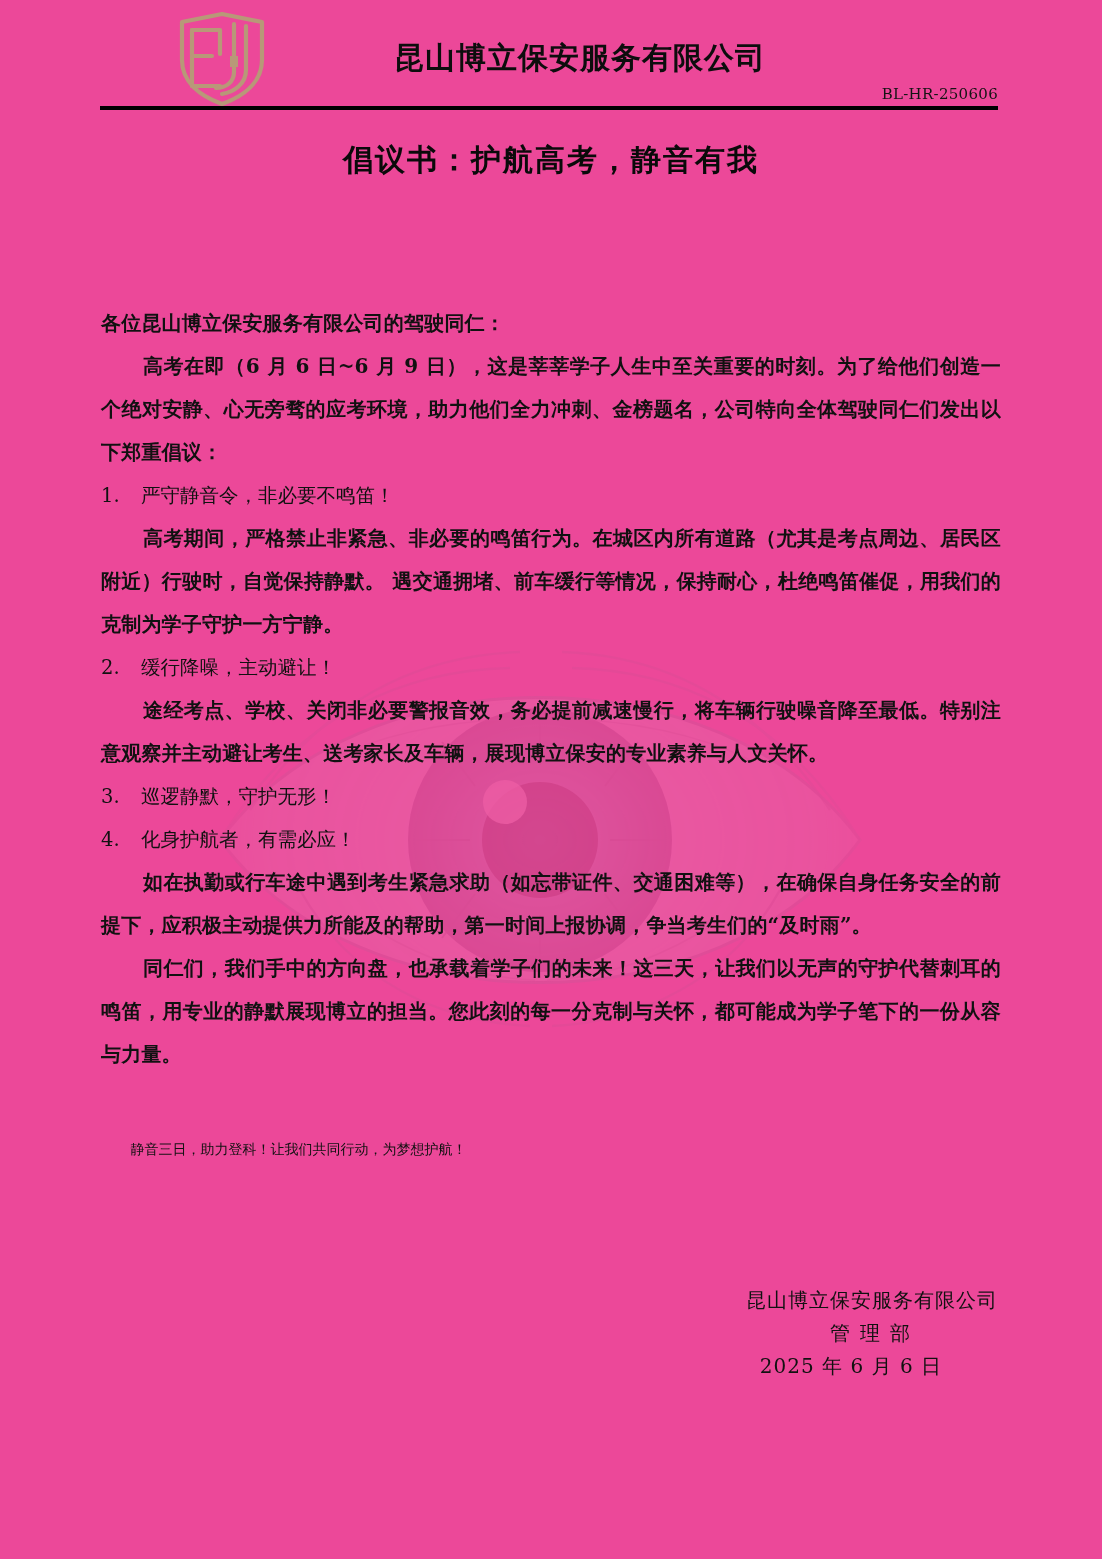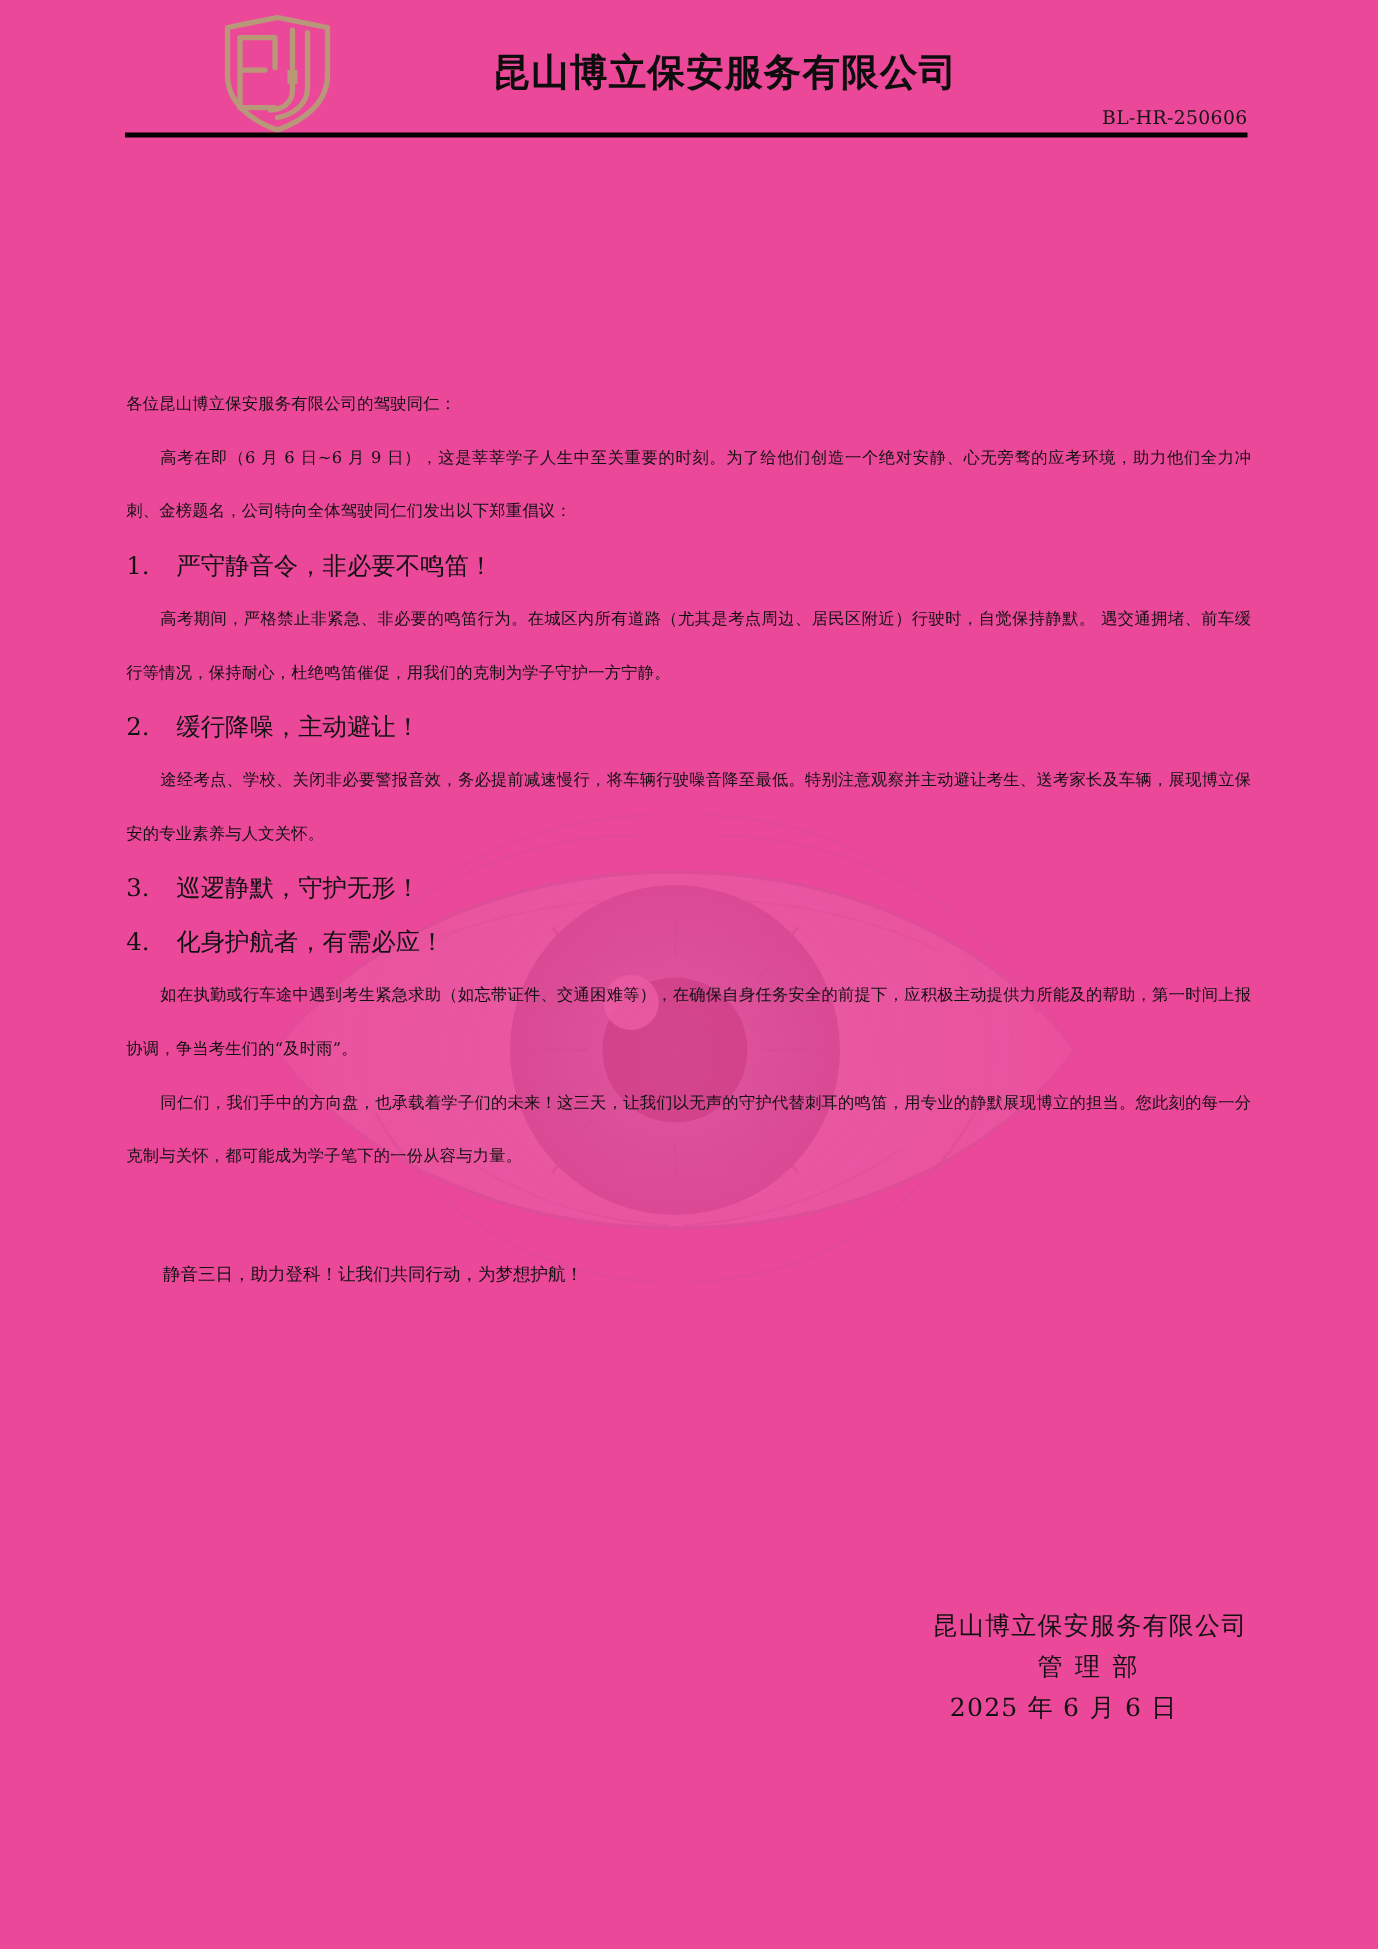--- a/index.html
+++ b/index.html
@@ -112,27 +112,28 @@
   
   .body-area {
     position: absolute;
     left: 101px;
     top: 302px;
     width: 900px;
     z-index: 2;
   }
   .para {
     font-family: "DejaVu Serif", "Liberation Serif", serif;
-    font-size: 13px;
+    font-size: 20px;
     line-height: 43px;
     color: #111111;
     text-align: justify;
     text-justify: inter-ideograph;
     margin: 0;
     letter-spacing: 0.2px;
+    font-weight: bold;
   }
   .para.indent { text-indent: 2.1em; }
   .para.salutation { text-indent: 0; }
   .list-item {
     font-family: "DejaVu Serif", "Liberation Serif", serif;
     font-size: 19.5px;
     line-height: 43px;
     color: #111111;
     margin: 0;
     display: flex;
@@ -256,20 +257,21 @@
           <path d="M78 18 L78 62 C78 76 66 84 54 86"></path>
         </g>
         <rect x="62" y="48" width="8" height="11" fill="#b89878"></rect>
       </svg>
     </div>
     <div class="company-name">昆山博立保安服务有限公司</div>
     <div class="doc-number">BL-HR-250606</div>
     <div class="header-rule"></div>
   </div>
 
+  <div class="title-main">倡议书：护航高考，静音有我</div>
 
   <div class="body-area">
     <p class="para salutation">各位昆山博立保安服务有限公司的驾驶同仁：</p>
     <p class="para indent">高考在即（6 月 6 日~6 月 9 日），这是莘莘学子人生中至关重要的时刻。为了给他们创造一个绝对安静、心无旁骛的应考环境，助力他们全力冲刺、金榜题名，公司特向全体驾驶同仁们发出以下郑重倡议：</p>
 
     <div class="list-item">
       <span class="list-num">1.</span>
       <span class="list-text">严守静音令，非必要不鸣笛！</span>
     </div>
     <p class="para indent">高考期间，严格禁止非紧急、非必要的鸣笛行为。在城区内所有道路（尤其是考点周边、居民区附近）行驶时，自觉保持静默。 遇交通拥堵、前车缓行等情况，保持耐心，杜绝鸣笛催促，用我们的克制为学子守护一方宁静。</p>

